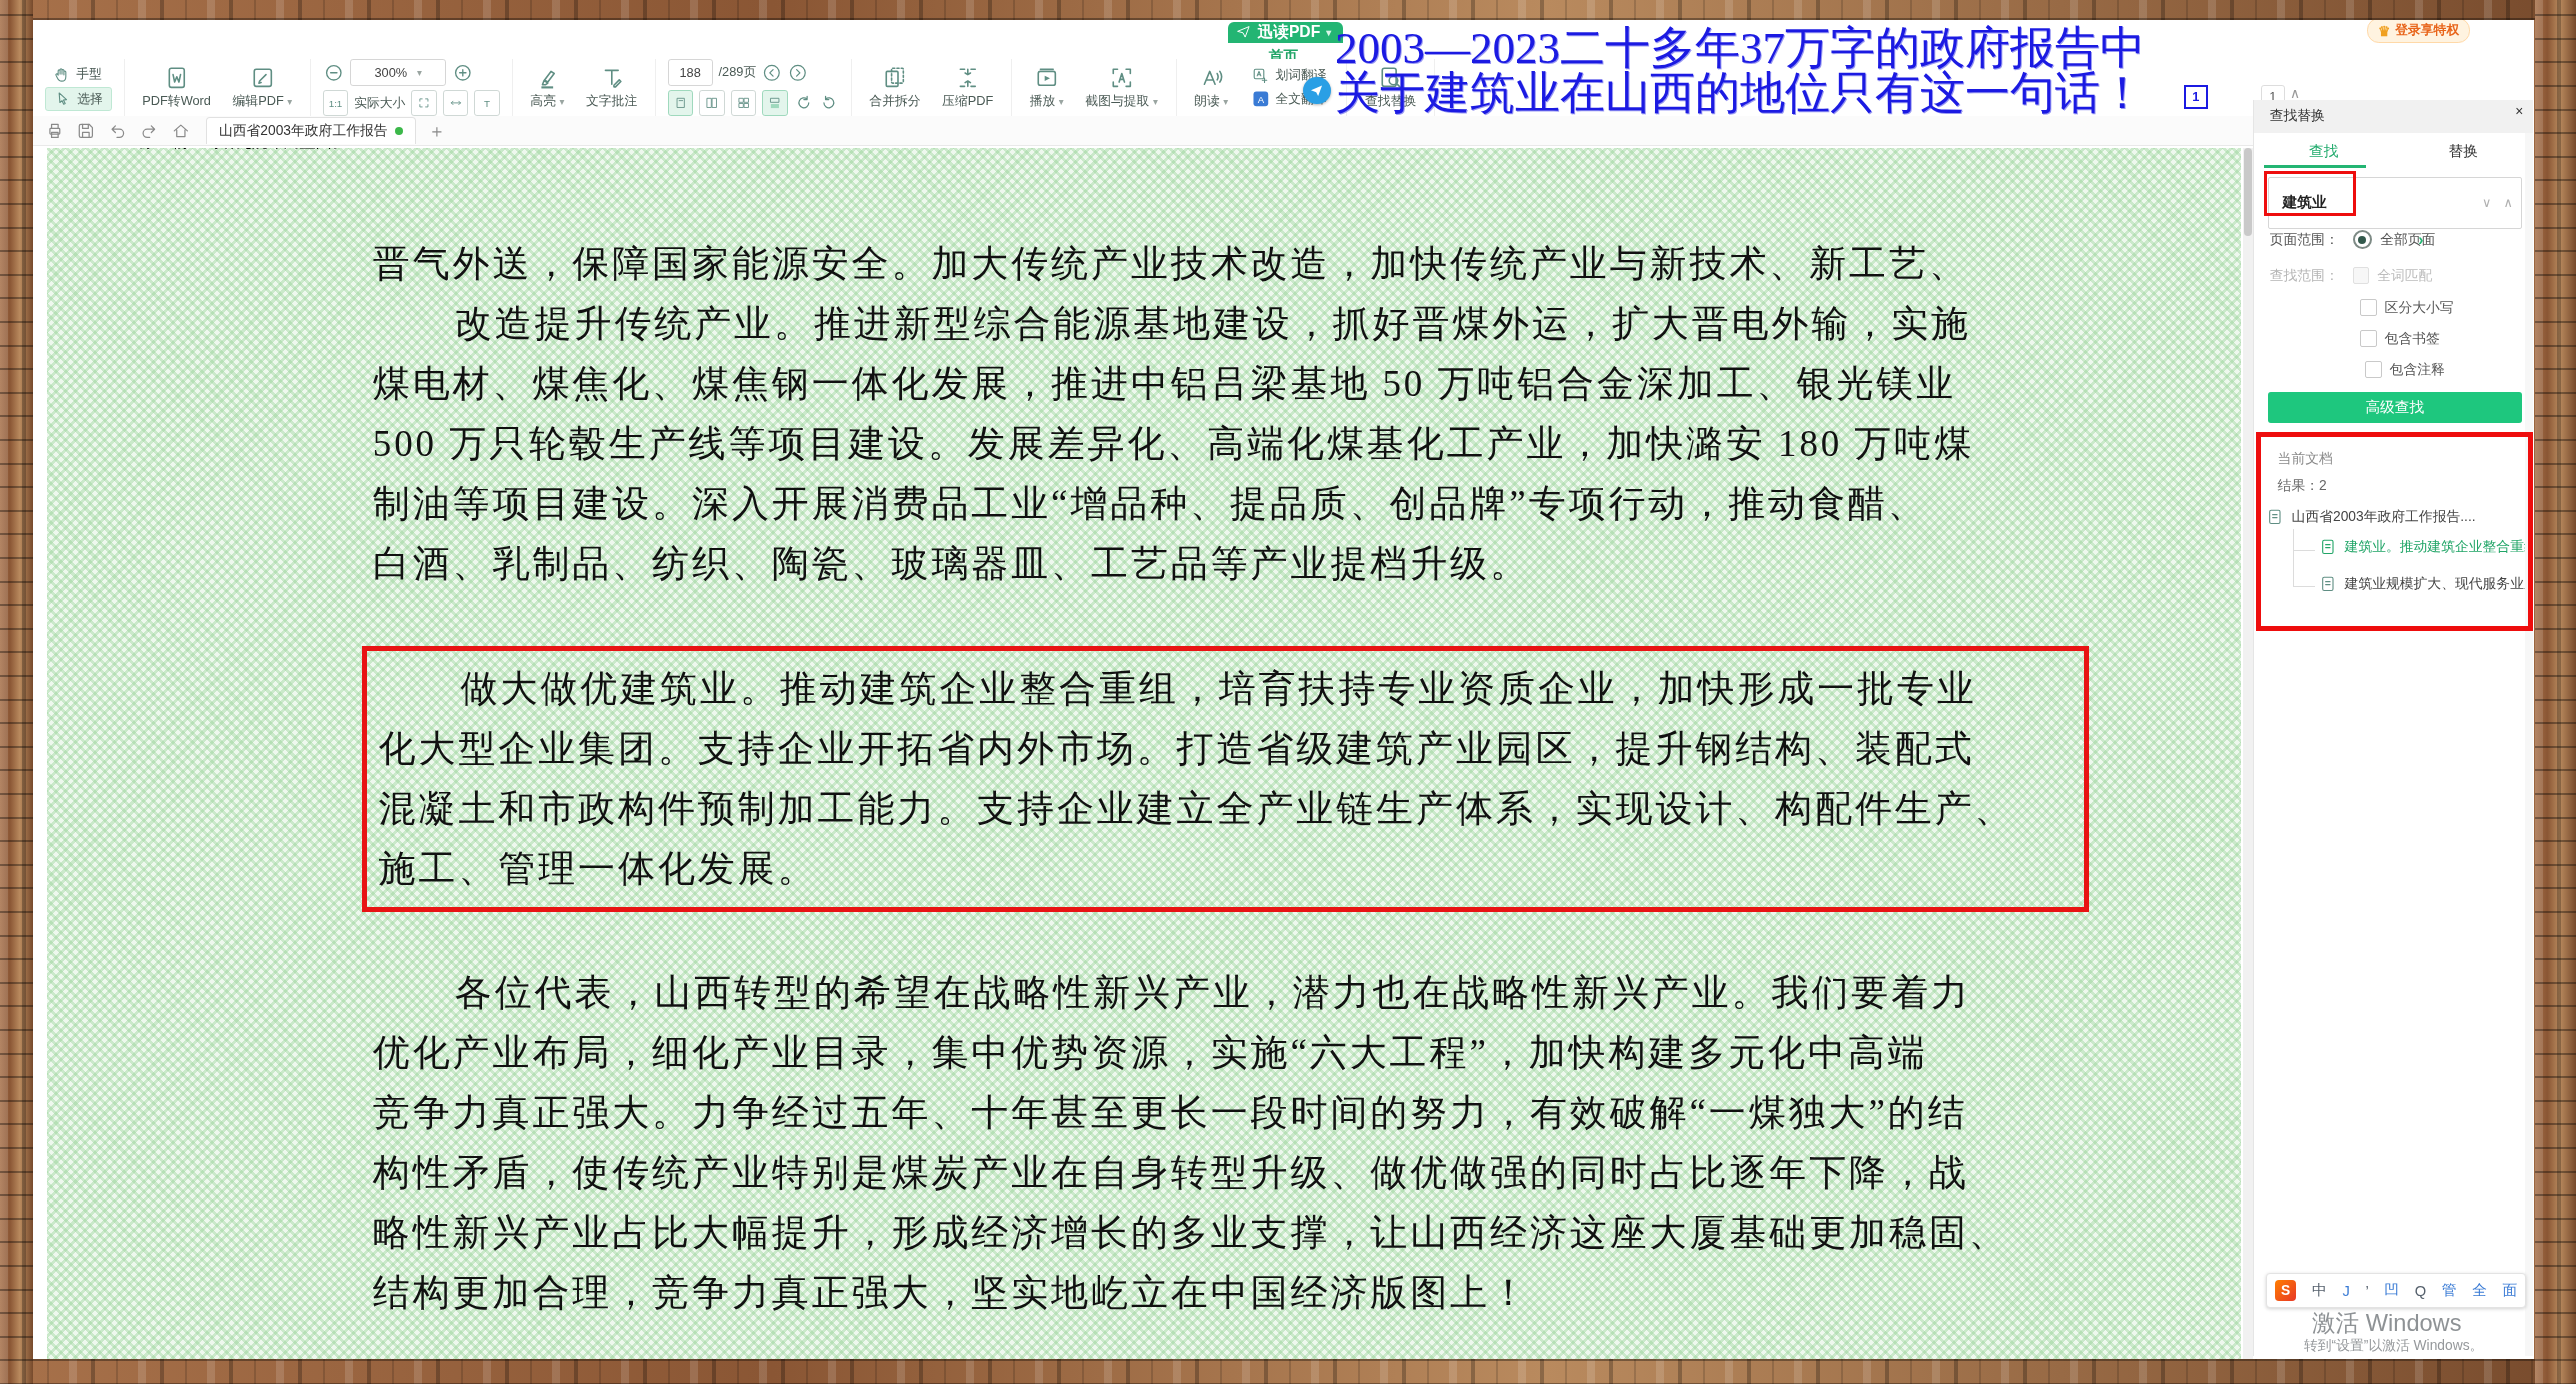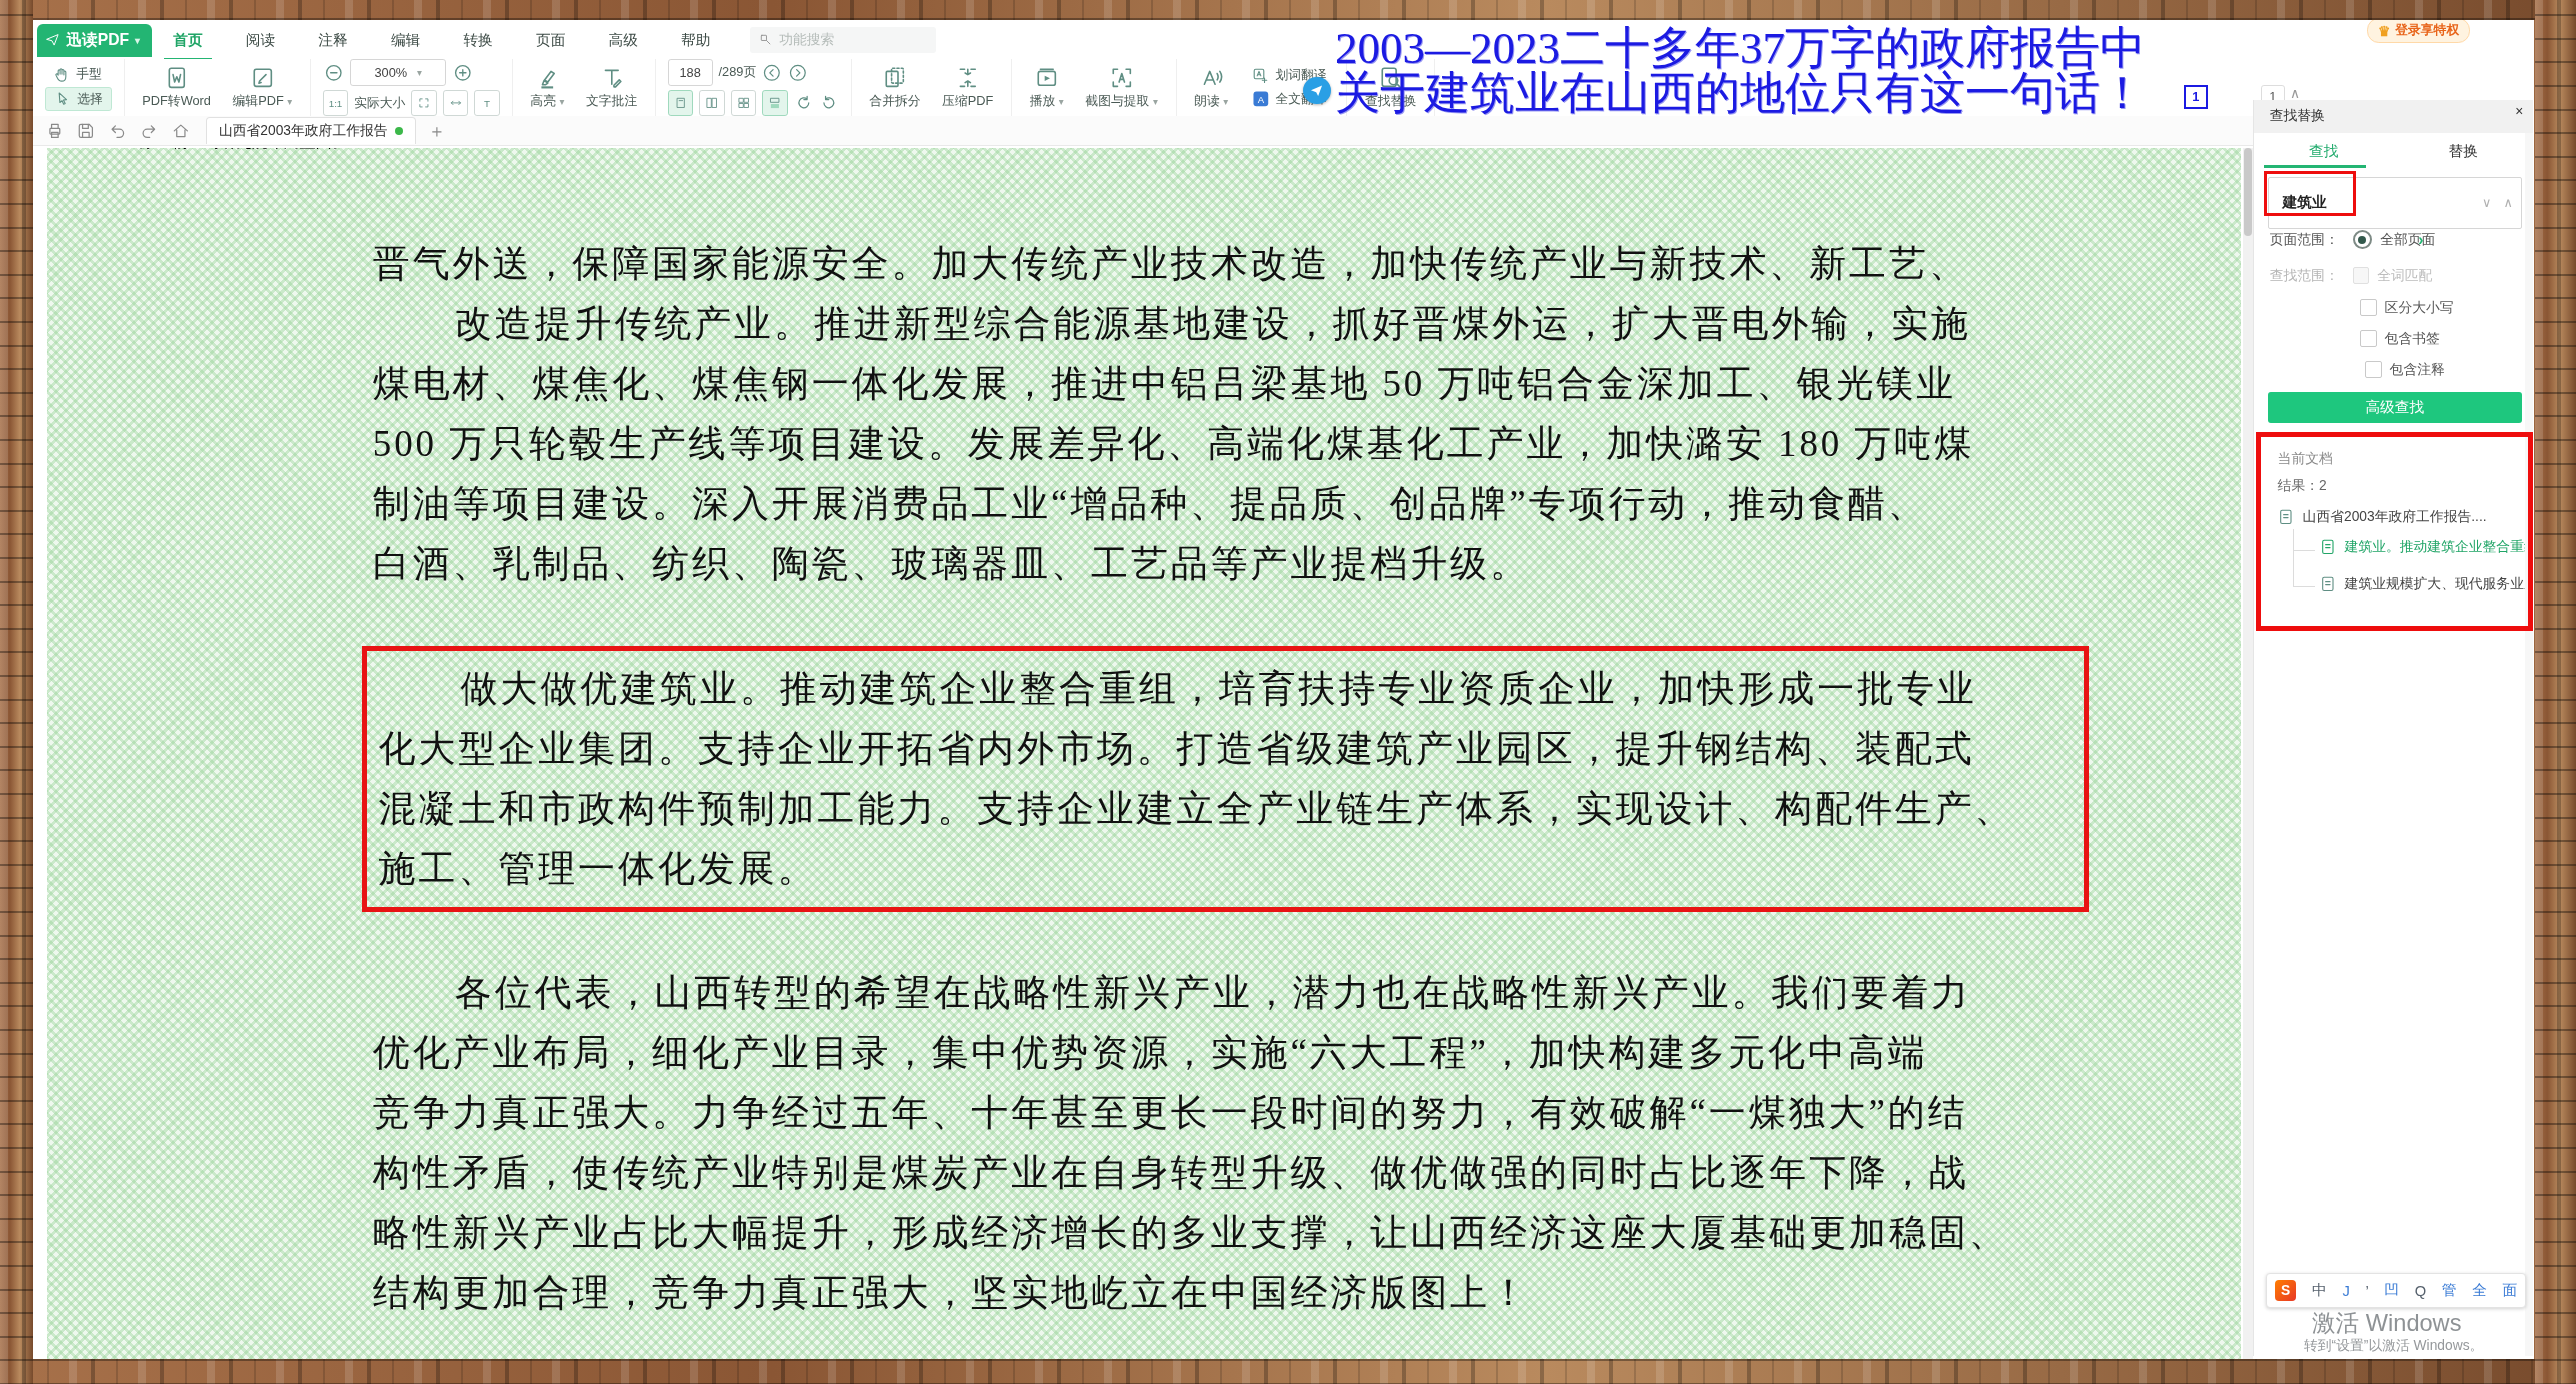--- a/index.html
+++ b/index.html
@@ -13,21 +13,21 @@
       repeating-linear-gradient(90deg, rgba(255,255,255,.14) 0 7.9px, transparent 7.9px 21.6px,
         rgba(0,0,0,.25) 21.6px 25.6px, transparent 25.6px 47px, rgba(0,0,0,.15) 47px 49px, transparent 49px 69px),
       linear-gradient(90deg,#a7714a,#8a5634 30%,#b98a5e 60%,#774a2c);}
   #wood-top{left:0;top:0;width:2576px;height:19.7px;}
   #wood-bottom{left:0;top:1359px;width:2576px;height:25.6px;}
   #wood-left{left:0;top:0;width:33px;height:1385px;}
   #wood-right{left:2535px;top:0;width:41px;height:1385px;}
   
   .app{position:absolute;left:33px;top:13.8px;width:2501px;height:1345px;background:#fff;z-index:1;}
   
-  .menurow{position:absolute;left:0;top:7.9px;width:100%;height:37px;background:#fff;display:flex;align-items:center;}
+  .menurow{position:absolute;left:0;top:7.9px;width:100%;height:37px;background:#fff;display:flex;align-items:center;flex-direction:column;}
   .logo{height:33px;margin-left:3.9px;padding:0 11.8px 0 7.9px;background:#23b573;border-radius:5.9px 5.9px 0 0;
         color:#fff;font-size:15.7px;font-weight:bold;display:flex;align-items:center;gap:5.9px;}
   .logo .car{color:#d9f5e8;}
   .mtab{font-size:14.7px;color:#3c4a45;margin:0 15.7px;padding:3.9px 5.9px;position:relative;white-space:nowrap;}
   .mtab.active{color:#21a567;font-weight:bold;}
   .mtab.active::after{content:"";position:absolute;left:-3.9px;right:-3.9px;bottom:-6.9px;height:2.9px;background:#23b573;}
   .fsearch{margin-left:17.7px;width:167px;height:25.6px;background:#f5f6f6;border-radius:2.9px;
            display:flex;align-items:center;gap:5.9px;padding:0 9.8px;color:#b5bcb9;font-size:13.8px;}
   .loginbadge{position:absolute;right:64px;top:-3.9px;height:23.6px;display:flex;align-items:center;gap:4.9px;
       background:#fff3e0;border:1px solid #ffd9a8;border-radius:11.8px;padding:0 9.8px;
@@ -115,21 +115,21 @@
   .cbox{width:14.7px;height:14.7px;border:1px solid #c9c9c9;background:#fff;border-radius:2px;}
   .cbox.dim{border-color:#e0e0e0;background:#f7f7f7;}
   .optlabel{color:#555;}
   .optlabel.dim{color:#bdbdbd;}
   .greenarrow{position:absolute;right:11.8px;color:#23b573;font-weight:bold;font-size:15.7px;}
   .pbtn{position:absolute;left:13.8px;top:292px;width:254px;height:31px;background:#1ec77e;border-radius:2.9px;
         color:#fff;font-size:14.7px;display:flex;align-items:center;justify-content:center;}
   .annred-results{position:absolute;left:2px;top:332px;width:267px;height:189px;border:5.9px solid #ee0d0d;z-index:5;}
   .reshead{position:absolute;left:23.6px;top:350px;color:#8a8a8a;font-size:13.8px;}
   .rescount{position:absolute;left:23.6px;top:377px;color:#666;font-size:13.8px;}
-  .docnode{position:absolute;left:23px;top:408px;display:flex;align-items:flex-start;gap:7.9px;color:#444;font-size:13.8px;white-space:nowrap;}
+  .docnode{position:absolute;left:12px;top:408px;display:flex;align-items:flex-start;gap:7.9px;color:#444;font-size:13.8px;white-space:nowrap;}
   .resitem{position:absolute;display:flex;align-items:center;gap:7.9px;font-size:13.8px;white-space:nowrap;
            overflow:hidden;width:206px;}
   .resitem.r1{left:65px;top:438px;color:#21a567;}
   .resitem.r2{left:65px;top:475px;color:#444;}
   .tline{position:absolute;background:#dcdcdc;}
   
   .imebar{position:absolute;left:2266px;top:1273px;width:258px;height:33px;background:#fff;border:1px solid #e3e3e3;
           border-radius:3.9px;box-shadow:0 1px 3.9px rgba(0,0,0,.18);display:flex;align-items:center;
           justify-content:space-around;z-index:8;font-size:14.7px;color:#55606c;}
   .imebar .sg{width:21.6px;height:21.6px;border-radius:3.9px;background:linear-gradient(135deg,#ff7e00,#e73827);

